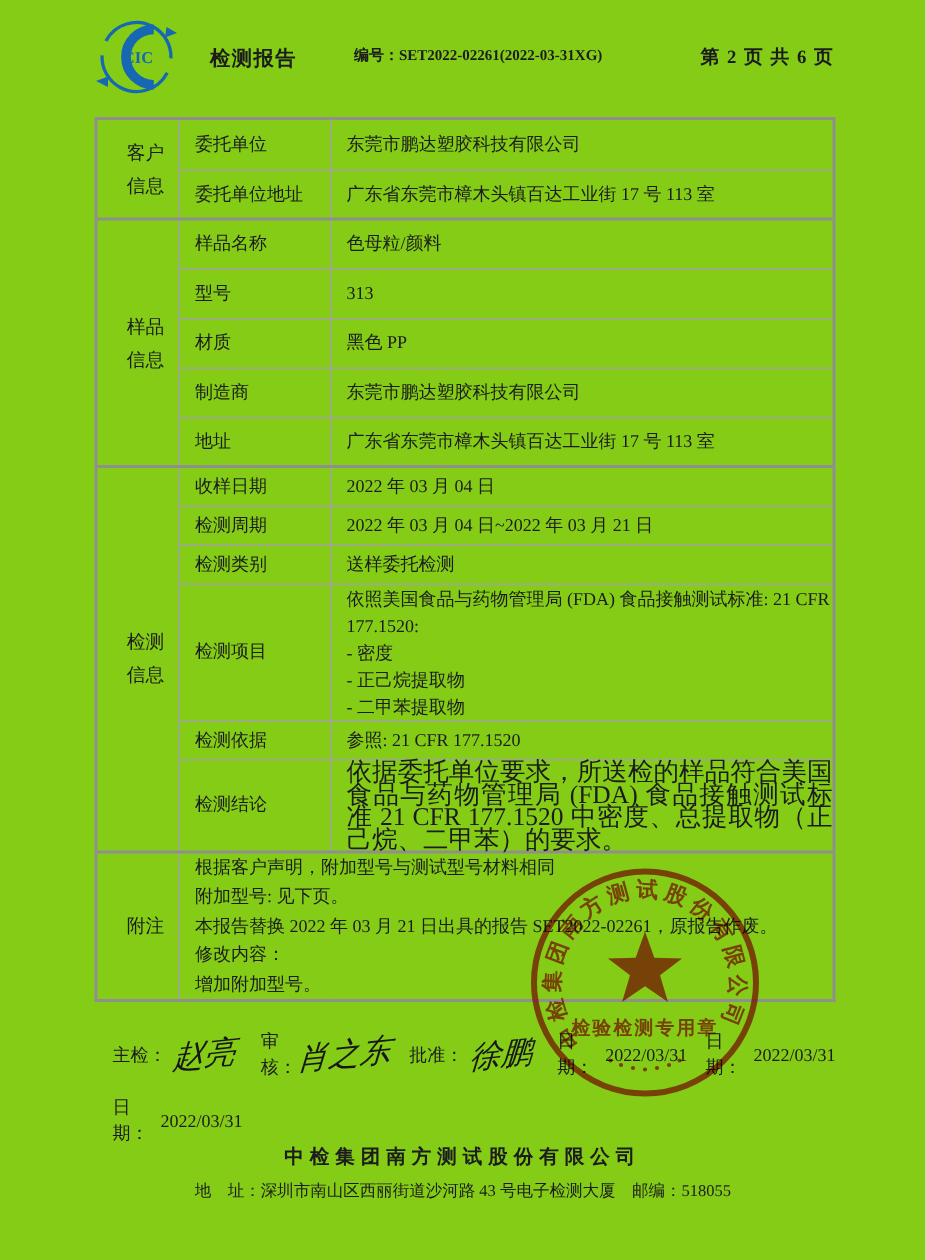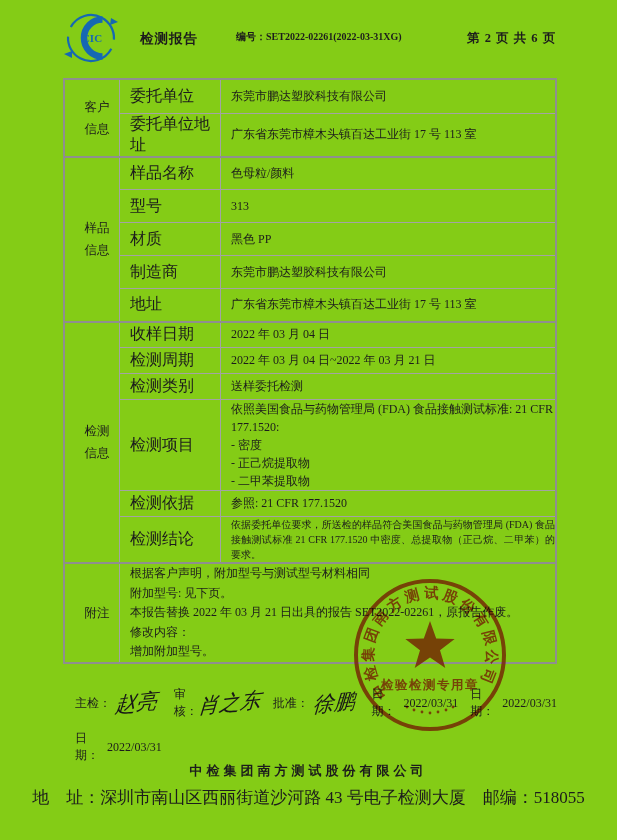--- a/index.html
+++ b/index.html
@@ -14,39 +14,39 @@
   .hdr-page{position:absolute;left:467px;top:30px;font-size:12.5px;font-weight:bold;letter-spacing:1px;text-align:right;}
   
   table.report{
     position:absolute;left:63px;top:78px;width:494px;border-collapse:collapse;table-layout:fixed;
     font-size:12px;
   }
   table.report td{border:1px solid #a3a3a3;padding:0 0 0 10px;vertical-align:middle;word-break:break-all;}
   table.report{border:2px solid #8f8f8f;}
   tr.sec-top td{border-top:2px solid #8f8f8f;}
   td.sec-label{width:44px;text-align:center;padding:0;line-height:22px;font-size:12.5px;border-radius:13px;}
-  td.field-label{width:90px;font-size:16px;}
+  td.field-label{width:90px;font-size:12px;}
   .h34{height:34px}.h33{height:33px}.h26{height:26px}
   td.cell-items{height:90px;line-height:18px;padding-top:2px;vertical-align:top;}
-  td.cell-concl{height:45px;line-height:15px;font-size:10px;padding-right:6px;text-align:justify;}
+  td.cell-concl{height:45px;line-height:15px;font-size:17px;padding-right:6px;text-align:justify;}
   td.cell-notes{height:97px;line-height:19.5px;vertical-align:middle;}
   
   .stamp{position:absolute;left:350px;top:575px;width:160px;height:160px;opacity:.88;
          mix-blend-mode:multiply;pointer-events:none;}
   
   .sig-grid{position:absolute;left:63px;top:686px;width:494px;display:grid;
             grid-template-columns:1fr 1fr 1fr 1fr 1fr;grid-auto-rows:34px;row-gap:10px;font-size:12px;}
   .sig-cell{display:flex;align-items:center;padding-left:12px;}
   .sig-cell .val{flex:1;text-align:center;}
   .sig-name{display:inline-block;font-style:italic;font-size:21px;color:#171717;
             transform:rotate(-6deg) skewX(-10deg);white-space:nowrap;}
   
   .ft-company{position:absolute;left:0;top:762px;width:100%;text-align:center;
               font-size:13px;font-weight:bold;letter-spacing:4px;}
-  .ft-line1{position:absolute;left:0;top:786px;width:100%;text-align:center;font-size:17px;}
+  .ft-line1{position:absolute;left:0;top:786px;width:100%;text-align:center;font-size:11px;}
   .ft-line2{position:absolute;left:0;top:802px;width:100%;text-align:center;font-size:11px;}
   .ft-line2 a{color:#0000cc;text-decoration:underline;font-family:"Liberation Mono","DejaVu Sans Mono",monospace;font-size:10.5px;}
 </style>
 </head>
 <body>
 
 <div class="page">
 
   <svg class="hdr-logo" viewBox="0 0 58 52">
     <g fill="none" stroke="#1668b3">

